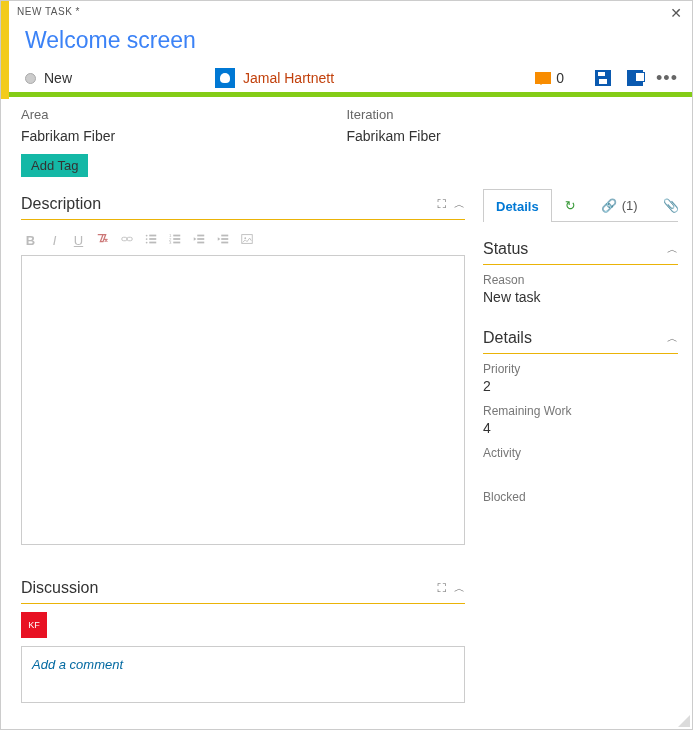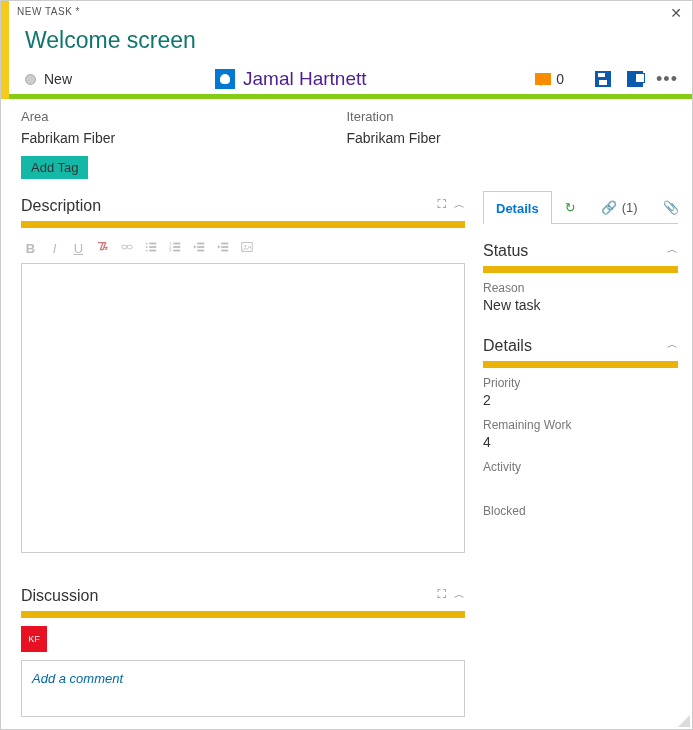--- a/index.html
+++ b/index.html
@@ -4,30 +4,30 @@
 <style>
   * { box-sizing: border-box; margin: 0; padding: 0; font-family: "Segoe UI", Arial, sans-serif; }
   body { background: #fff; width: 693px; height: 730px; overflow: hidden; position: relative; border: 1px solid #ccc; }
   
   .accent-bar { position: absolute; left: 0; top: 0; width: 8px; height: 98px; background: #f2cb1d; }
   
   .header-strip { height: 20px; padding-left: 16px; display: flex; align-items: center; font-size: 10px; color: #555; letter-spacing: 0.5px; }
   .close-x { position: absolute; right: 10px; top: 4px; font-size: 14px; color: #555; cursor: pointer; }
   
   .title-row { padding: 6px 20px 10px 24px; }
-  .title-row h1 { font-size: 23px; font-weight: 300; color: #0f766e; }
+  .title-row h1 { font-size: 23px; font-weight: 300; color: #3b82f6; }
   
   .meta-row { display: flex; align-items: center; padding: 4px 16px 4px 24px; border-bottom: 5px solid #84cc16; }
   .state-block { display: flex; align-items: center; width: 190px; }
   .state-dot { width: 11px; height: 11px; border-radius: 50%; background: #ccc; border: 1px solid #aaa; margin-right: 8px; }
   .state-text { font-size: 14px; color: #333; }
   .assignee-block { display: flex; align-items: center; flex: 1; }
   .avatar { width: 20px; height: 20px; background: #0078d4; margin-right: 8px; display: flex; align-items: center; justify-content: center; }
   .avatar::after { content: ""; width: 10px; height: 10px; background: #fff; border-radius: 50% 50% 40% 40%; }
-  .assignee-name { font-size: 19px; color: #4c1d95; text-align: center; }
+  .assignee-name { font-size: 14px; color: #c2410c; text-align: center; }
   .comment-count { display: flex; align-items: center; color: #333; font-size: 14px; margin-right: 30px; }
   .comment-icon { width: 16px; height: 12px; background: #f88c00; margin-right: 5px; position: relative; }
   .comment-icon::after { content: ""; position: absolute; bottom: -4px; left: 3px; border: 3px solid transparent; border-top-color: #f88c00; }
   .action-icons { display: flex; align-items: center; gap: 14px; }
   .icon-btn { width: 18px; height: 18px; display: flex; align-items: center; justify-content: center; cursor: pointer; }
   .save-icon { width: 16px; height: 16px; background: #0b5ab0; position: relative; }
   .save-icon::before { content: ""; position: absolute; top: 2px; left: 3px; width: 7px; height: 4px; background: #fff; }
   .save-icon::after { content: ""; position: absolute; bottom: 2px; left: 4px; width: 8px; height: 5px; background: #fff; }
   .template-icon { width: 16px; height: 16px; background: #0b5ab0; position: relative; }
   .template-icon::after { content: ""; position: absolute; top: 2px; right: -2px; width: 8px; height: 8px; background: #fff; border: 1px solid #0b5ab0; }
@@ -44,21 +44,21 @@
   .content-wrap { display: flex; padding: 0 14px 0 20px; gap: 18px; }
   .left-col { flex: 1; min-width: 0; }
   .right-col { width: 195px; }
   
   .tab-strip { display: flex; border-bottom: 1px solid #ccc; margin-bottom: 12px; }
   .tab { padding: 8px 12px; font-size: 13px; color: #555; cursor: pointer; border: 1px solid transparent; border-bottom: none; display: flex; align-items: center; gap: 4px; }
   .tab.active { color: #0078d4; font-weight: 600; border-color: #ccc; background: #fff; margin-bottom: -1px; }
   .tab-icon { font-size: 13px; }
   .history-icon { color: #3a9a3a; }
   
-  .section-head { display: flex; align-items: flex-start; justify-content: space-between; padding: 6px 0; border-bottom: 7px solid #eab308; margin-bottom: 8px; }
+  .section-head { display: flex; align-items: center; justify-content: space-between; padding: 6px 0; border-bottom: 1px solid #eab308; margin-bottom: 8px; }
   .section-title { font-size: 16px; color: #333; font-weight: 400; }
   .section-controls { display: flex; gap: 8px; color: #666; font-size: 12px; }
   .chevron { cursor: pointer; font-size: 11px; color: #666; }
   .fullscreen-icon { cursor: pointer; }
   
   .rte-toolbar { display: flex; gap: 9px; padding: 4px 2px 6px 2px; color: #bbb; font-size: 13px; align-items: center; }
   .rte-btn { width: 15px; text-align: center; cursor: pointer; }
   .rte-bold { font-weight: bold; }
   .rte-italic { font-style: italic; }
   .rte-underline { text-decoration: underline; }

